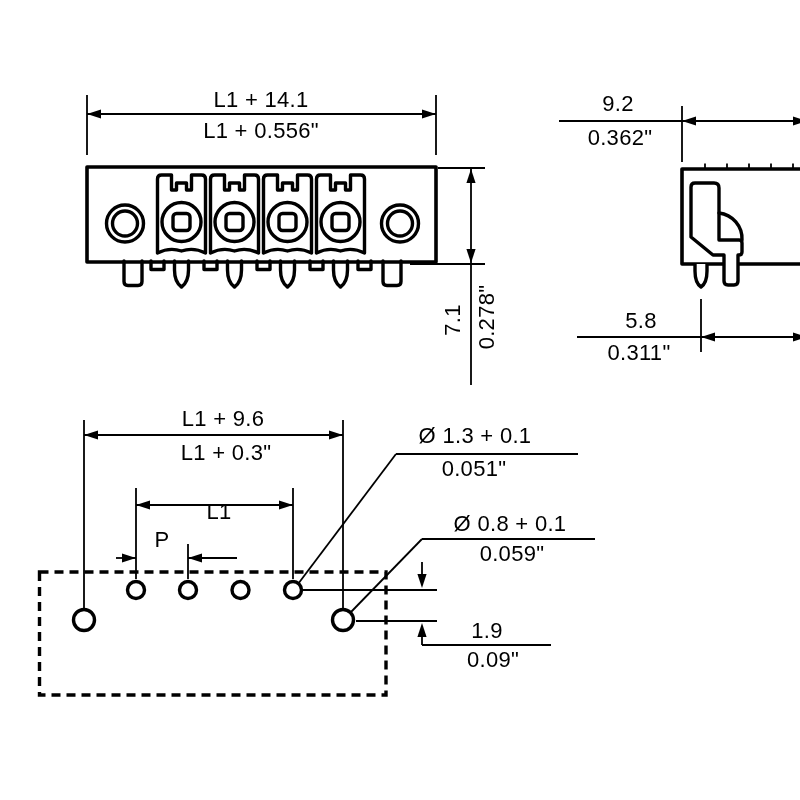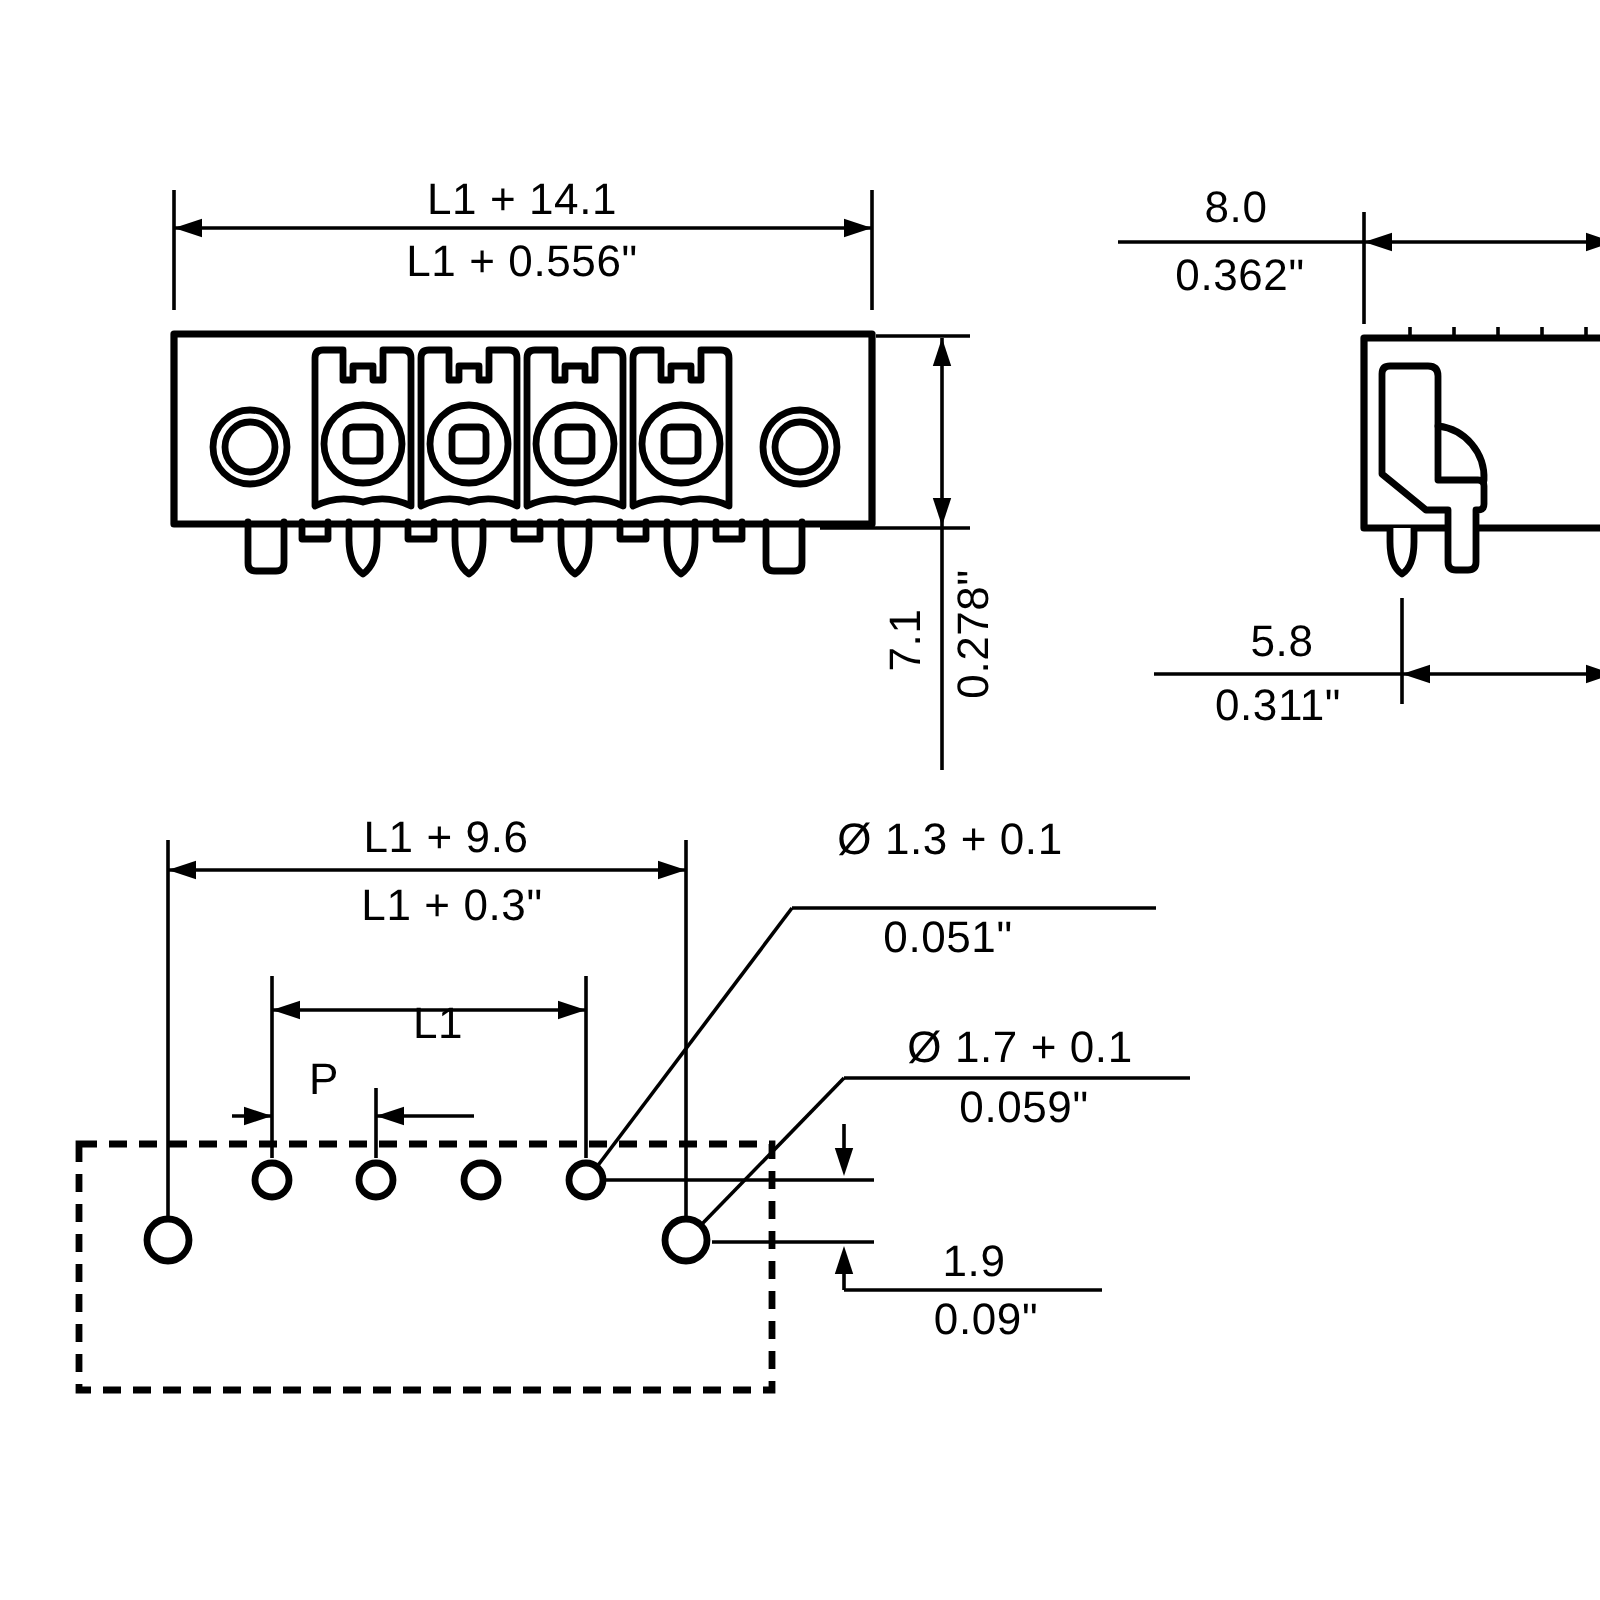--- a/index.html
+++ b/index.html
@@ -184,37 +184,37 @@
       <polygon class="arrow" points="398,623 393.4,637 402.6,637"></polygon>
       <line class="dim" x1="398" y1="635" x2="398" y2="645"></line>
       <line class="dim" x1="398" y1="645" x2="527" y2="645"></line>
     </g>
   </g>
 </svg>
 
 <div class="lbl" style="left:237px;top:100px;">L1 + 14.1</div>
 <div class="lbl" style="left:237px;top:131px;">L1 + 0.556"</div>
 
-<div class="lbl" style="left:594px;top:104px;">8.0</div>
+<div class="lbl" style="left:594px;top:104px;">9.2</div>
 <div class="lbl" style="left:596px;top:138px;">0.362"</div>
 
 <div class="lbl rot" style="left:429px;top:320px;">7.1</div>
 <div class="lbl rot" style="left:463px;top:317px;">0.278"</div>
 
 <div class="lbl" style="left:617px;top:321px;">5.8</div>
 <div class="lbl" style="left:615px;top:353px;">0.311"</div>
 
 <div class="lbl" style="left:199px;top:419px;">L1 + 9.6</div>
 <div class="lbl" style="left:202px;top:453px;">L1 + 0.3"</div>
 
 <div class="lbl" style="left:195px;top:512px;">L1</div>
 <div class="lbl" style="left:138px;top:540px;">P</div>
 
-<div class="lbl" style="left:451px;top:420px;">Ø 1.3 + 0.1</div>
+<div class="lbl" style="left:451px;top:436px;">Ø 1.3 + 0.1</div>
 <div class="lbl" style="left:450px;top:469px;">0.051"</div>
 
-<div class="lbl" style="left:486px;top:524px;">Ø 1.7 + 0.1</div>
+<div class="lbl" style="left:486px;top:524px;">Ø 0.8 + 0.1</div>
 <div class="lbl" style="left:488px;top:554px;">0.059"</div>
 
 <div class="lbl" style="left:463px;top:631px;">1.9</div>
 <div class="lbl" style="left:469px;top:660px;">0.09"</div>
 
 </div>
 
 </body></html>

